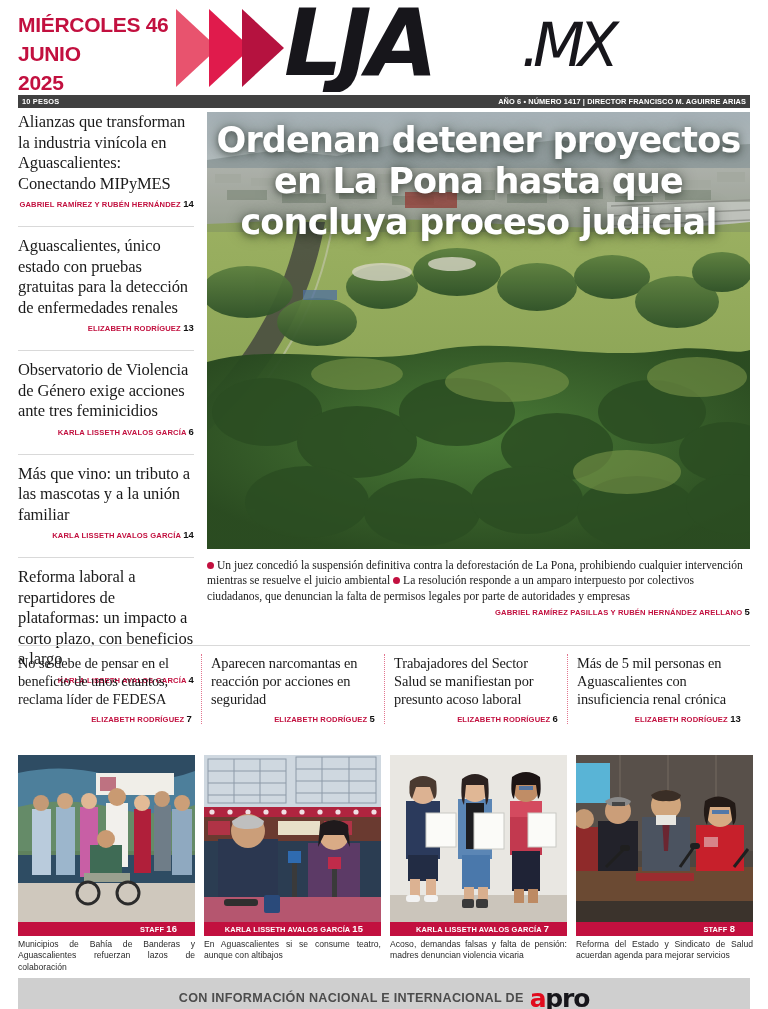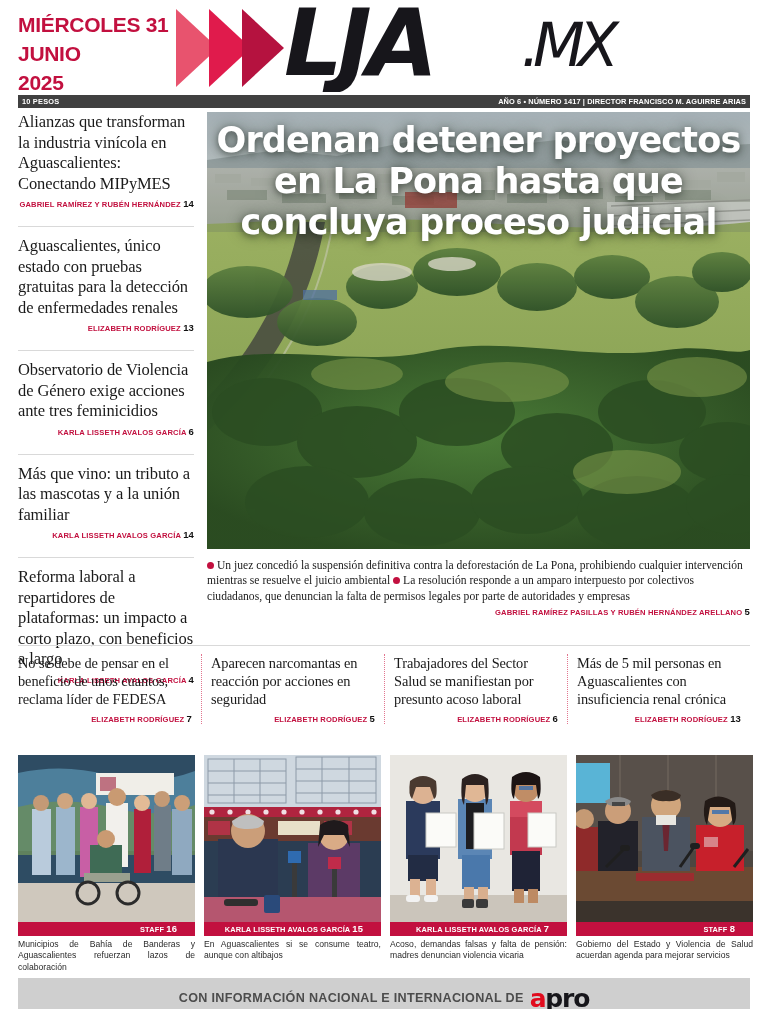--- a/index.html
+++ b/index.html
@@ -174,21 +174,21 @@
   .apro .pro { color:#17161b; }
 </style>
 </head>
 <body>
 
 <div class="page">
 
   <div class="masthead">
 
     <div class="date-block">
-      <div>MIÉRCOLES 31</div>
+      <div>MIÉRCOLES 46</div>
       <div>JUNIO</div>
       <div>2025</div>
     </div>
 
     <div class="chevrons">
       <span class="chev chev1"></span>
       <span class="chev chev2"></span>
       <span class="chev chev3"></span>
     </div>
 
@@ -597,21 +597,21 @@
               <rect x="44" y="90" width="10" height="6" rx="3"></rect>
                 <rect x="114" y="88" width="10" height="6" rx="3"></rect>
             </g>
             <rect x="60" y="118" width="58" height="8" fill="#a8242e" opacity="0.8"></rect>
           </svg>
         </div>
         <div class="pcred">
           <span>Staff</span>
           <span class="pg">8</span>
         </div>
-        <div class="pcap">Gobierno del Estado y Violencia de Salud acuerdan agenda para mejorar servicios</div>
+        <div class="pcap">Reforma del Estado y Sindicato de Salud acuerdan agenda para mejorar servicios</div>
       </div>
 
     </div>
   </div>
 
   <div class="footer">
     <span class="footer-txt">Con información nacional e internacional de</span>
     <span class="apro"><span class="a">a</span><span class="pro">pro</span></span>
   </div>
 

